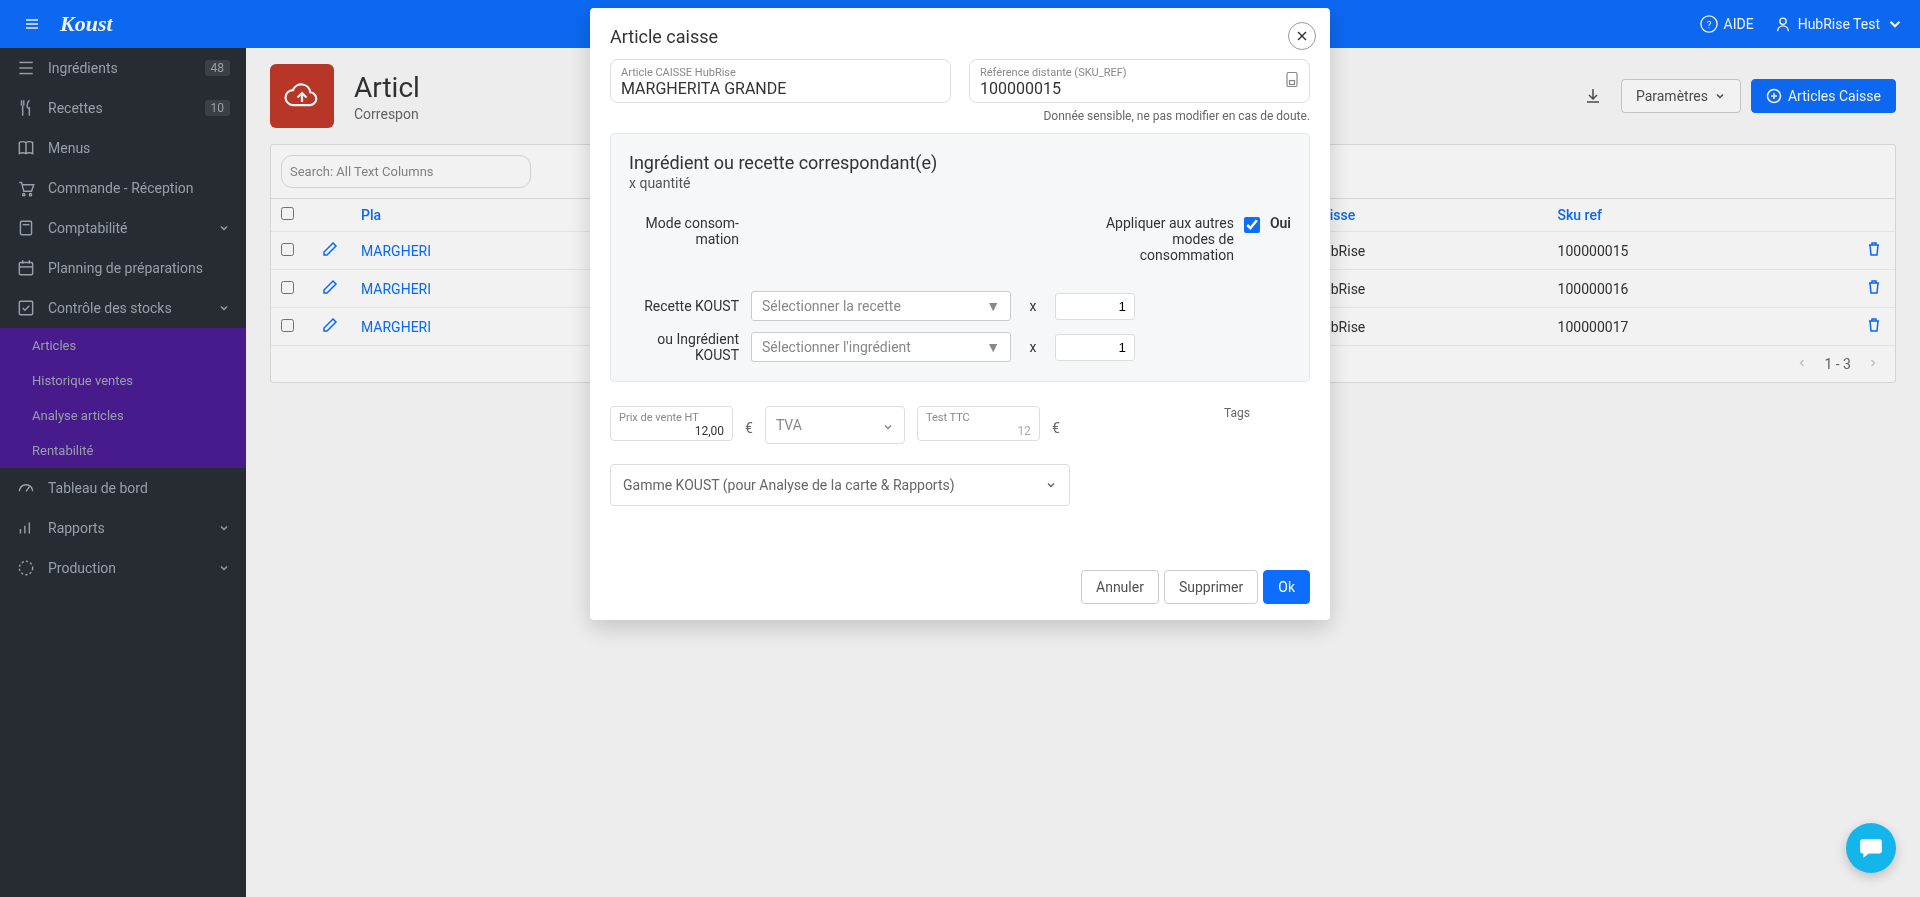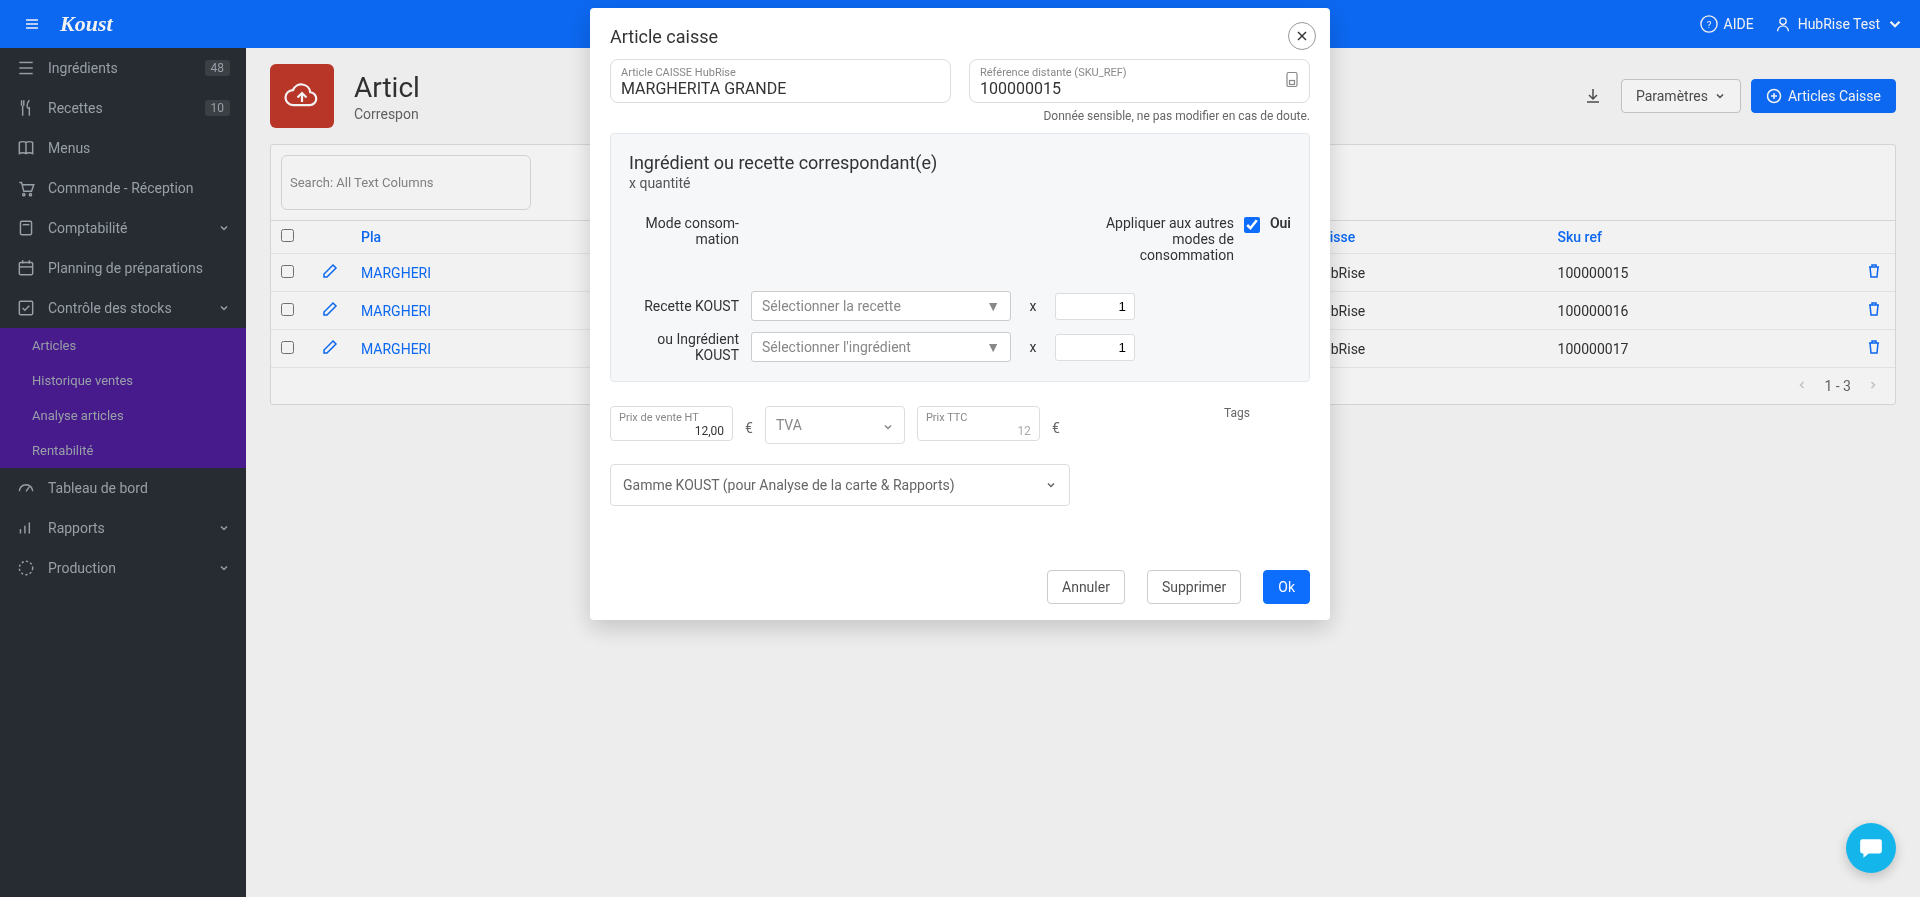--- a/index.html
+++ b/index.html
@@ -39,21 +39,21 @@
     .page-actions { display: flex; gap: 10px; align-items: center; }
     .icon-btn { width: 36px; height: 36px; display: flex; align-items: center; justify-content: center; cursor: pointer; color: #505050; }
     .btn { padding: 8px 14px; border-radius: 4px; cursor: pointer; border: 1px solid transparent; display: inline-flex; align-items: center; gap: 6px; font-size: 14px; }
     .btn-outline { background: #fff; border-color: #ccc; color: #505050; }
     .btn-primary { background: #0d6efd; color: #fff; border-color: #0d6efd; }
     .btn-primary svg { width: 16px; height: 16px; }
     
     
     .content-box { margin: 0 24px 24px; background: #fff; border: 1px solid #e0e0e0; border-radius: 3px; }
     .table-toolbar { padding: 10px; border-bottom: 1px solid #e0e0e0; display: flex; }
-    .search-field { display: flex; align-items: center; border: 1px solid #ddd; border-radius: 6px; padding: 19px 8px; width: 250px; color: #888; }
+    .search-field { display: flex; align-items: center; border: 1px solid #ddd; border-radius: 11px; padding: 8px 8px; width: 250px; color: #888; }
     .search-field span { font-size: 13px; }
     
     table { width: 100%; border-collapse: collapse; }
     th, td { padding: 8px 10px; text-align: left; border-bottom: 1px solid #eee; font-size: 14px; }
     th { color: #0d6efd; font-weight: 500; cursor: pointer; }
     td.center, th.center { text-align: center; }
     .checkbox-cell { width: 40px; }
     .checkbox-cell input { cursor: pointer; }
     .edit-cell { width: 40px; }
     .edit-cell svg { width: 18px; height: 18px; color: #0d6efd; cursor: pointer; }
@@ -66,21 +66,21 @@
     
     
     .modal-backdrop { position: fixed; inset: 0; background: rgba(0,0,0,0.05); display: flex; align-items: flex-start; justify-content: center; padding-top: 8px; }
     .modal { width: 740px; background: #fff; border-radius: 4px; box-shadow: 0 8px 24px rgba(0,0,0,0.18); display: flex; flex-direction: column; max-height: calc(100vh - 32px); }
     .modal-header { padding: 18px 20px 8px; font-size: 18px; font-weight: 400; color: #333; position: relative; }
     .modal-close { position: absolute; right: 14px; top: 14px; width: 28px; height: 28px; border: 1px solid #999; border-radius: 50%; display: flex; align-items: center; justify-content: center; cursor: pointer; color: #333; }
     .modal-body { padding: 4px 20px 20px; overflow-y: auto; flex: 1; }
     .modal-body::-webkit-scrollbar { width: 12px; }
     .modal-body::-webkit-scrollbar-track { background: #f0f0f0; }
     .modal-body::-webkit-scrollbar-thumb { background: #ccc; border-radius: 6px; }
-    .modal-footer { padding: 16px 20px; display: flex; justify-content: flex-end; gap: 22px; align-items: center; }
+    .modal-footer { padding: 16px 20px; display: flex; justify-content: flex-end; gap: 5px; align-items: center; }
     
     .form-row { display: flex; gap: 18px; margin-bottom: 6px; }
     .floating-field { flex: 1; border: 1px solid #ddd; border-radius: 8px; padding: 6px 10px 4px; position: relative; }
     .floating-field .fl-label { font-size: 11px; color: #888; }
     .floating-field .fl-value { font-size: 16px; color: #333; }
     .floating-field .fl-suffix-icon { position: absolute; right: 10px; top: 50%; transform: translateY(-50%); color: #888; }
     .hint { font-size: 12px; color: #666; text-align: right; margin-bottom: 10px; flex: 1; }
     .hint-row { display: flex; }
     .hint-row .spacer { flex: 1; }
     
@@ -463,21 +463,21 @@
           <div class="pf-value">12,00</div>
         </div>
         <span class="price-unit">€</span>
         <div class="tva-field">
           <span>TVA</span>
           <svg width="12" height="12" viewBox="0 0 12 12" fill="none" stroke="currentColor" stroke-width="1.5">
               <path d="M3 4.5l3 3 3-3"></path>
             </svg>
         </div>
         <div class="price-field ro">
-          <div class="pf-label">Prix TTC</div>
+          <div class="pf-label">Test TTC</div>
           <div class="pf-value">12</div>
         </div>
         <span class="price-unit">€</span>
         <span class="tags-label">Tags</span>
       </div>
 
       <div class="gamme-field">
         <span>Gamme KOUST (pour Analyse de la carte &amp; Rapports)</span>
         <svg width="12" height="12" viewBox="0 0 12 12" fill="none" stroke="currentColor" stroke-width="1.5">
             <path d="M3 4.5l3 3 3-3"></path>

